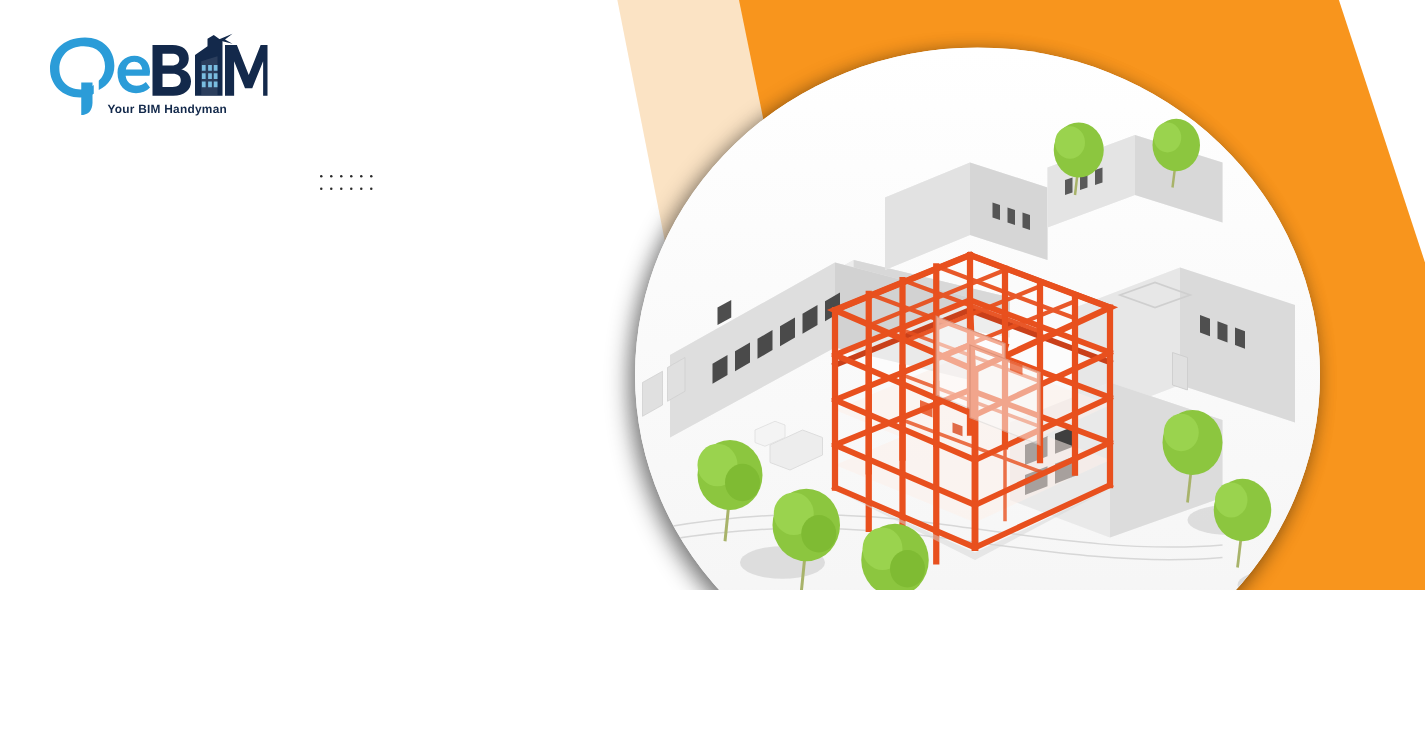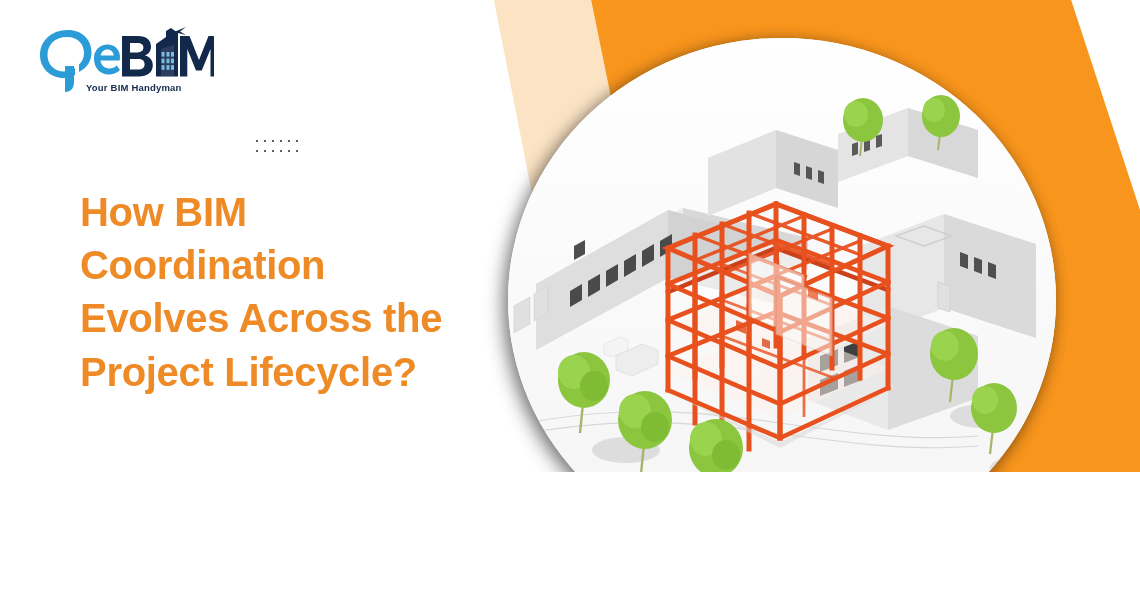--- a/index.html
+++ b/index.html
@@ -146,21 +146,20 @@
       <i></i>
       <i></i>
     <i></i>
       <i></i>
       <i></i>
       <i></i>
       <i></i>
       <i></i>
   </div>
 
-  <h1 id="headline">How BIM Coordination Evolves Across the Project Lifecycle?</h1>
 
   <div class="dots" id="dots-bottom">
     <i></i>
       <i></i>
       <i></i>
       <i></i>
       <i></i>
       <i></i>
     <i></i>
       <i></i>

